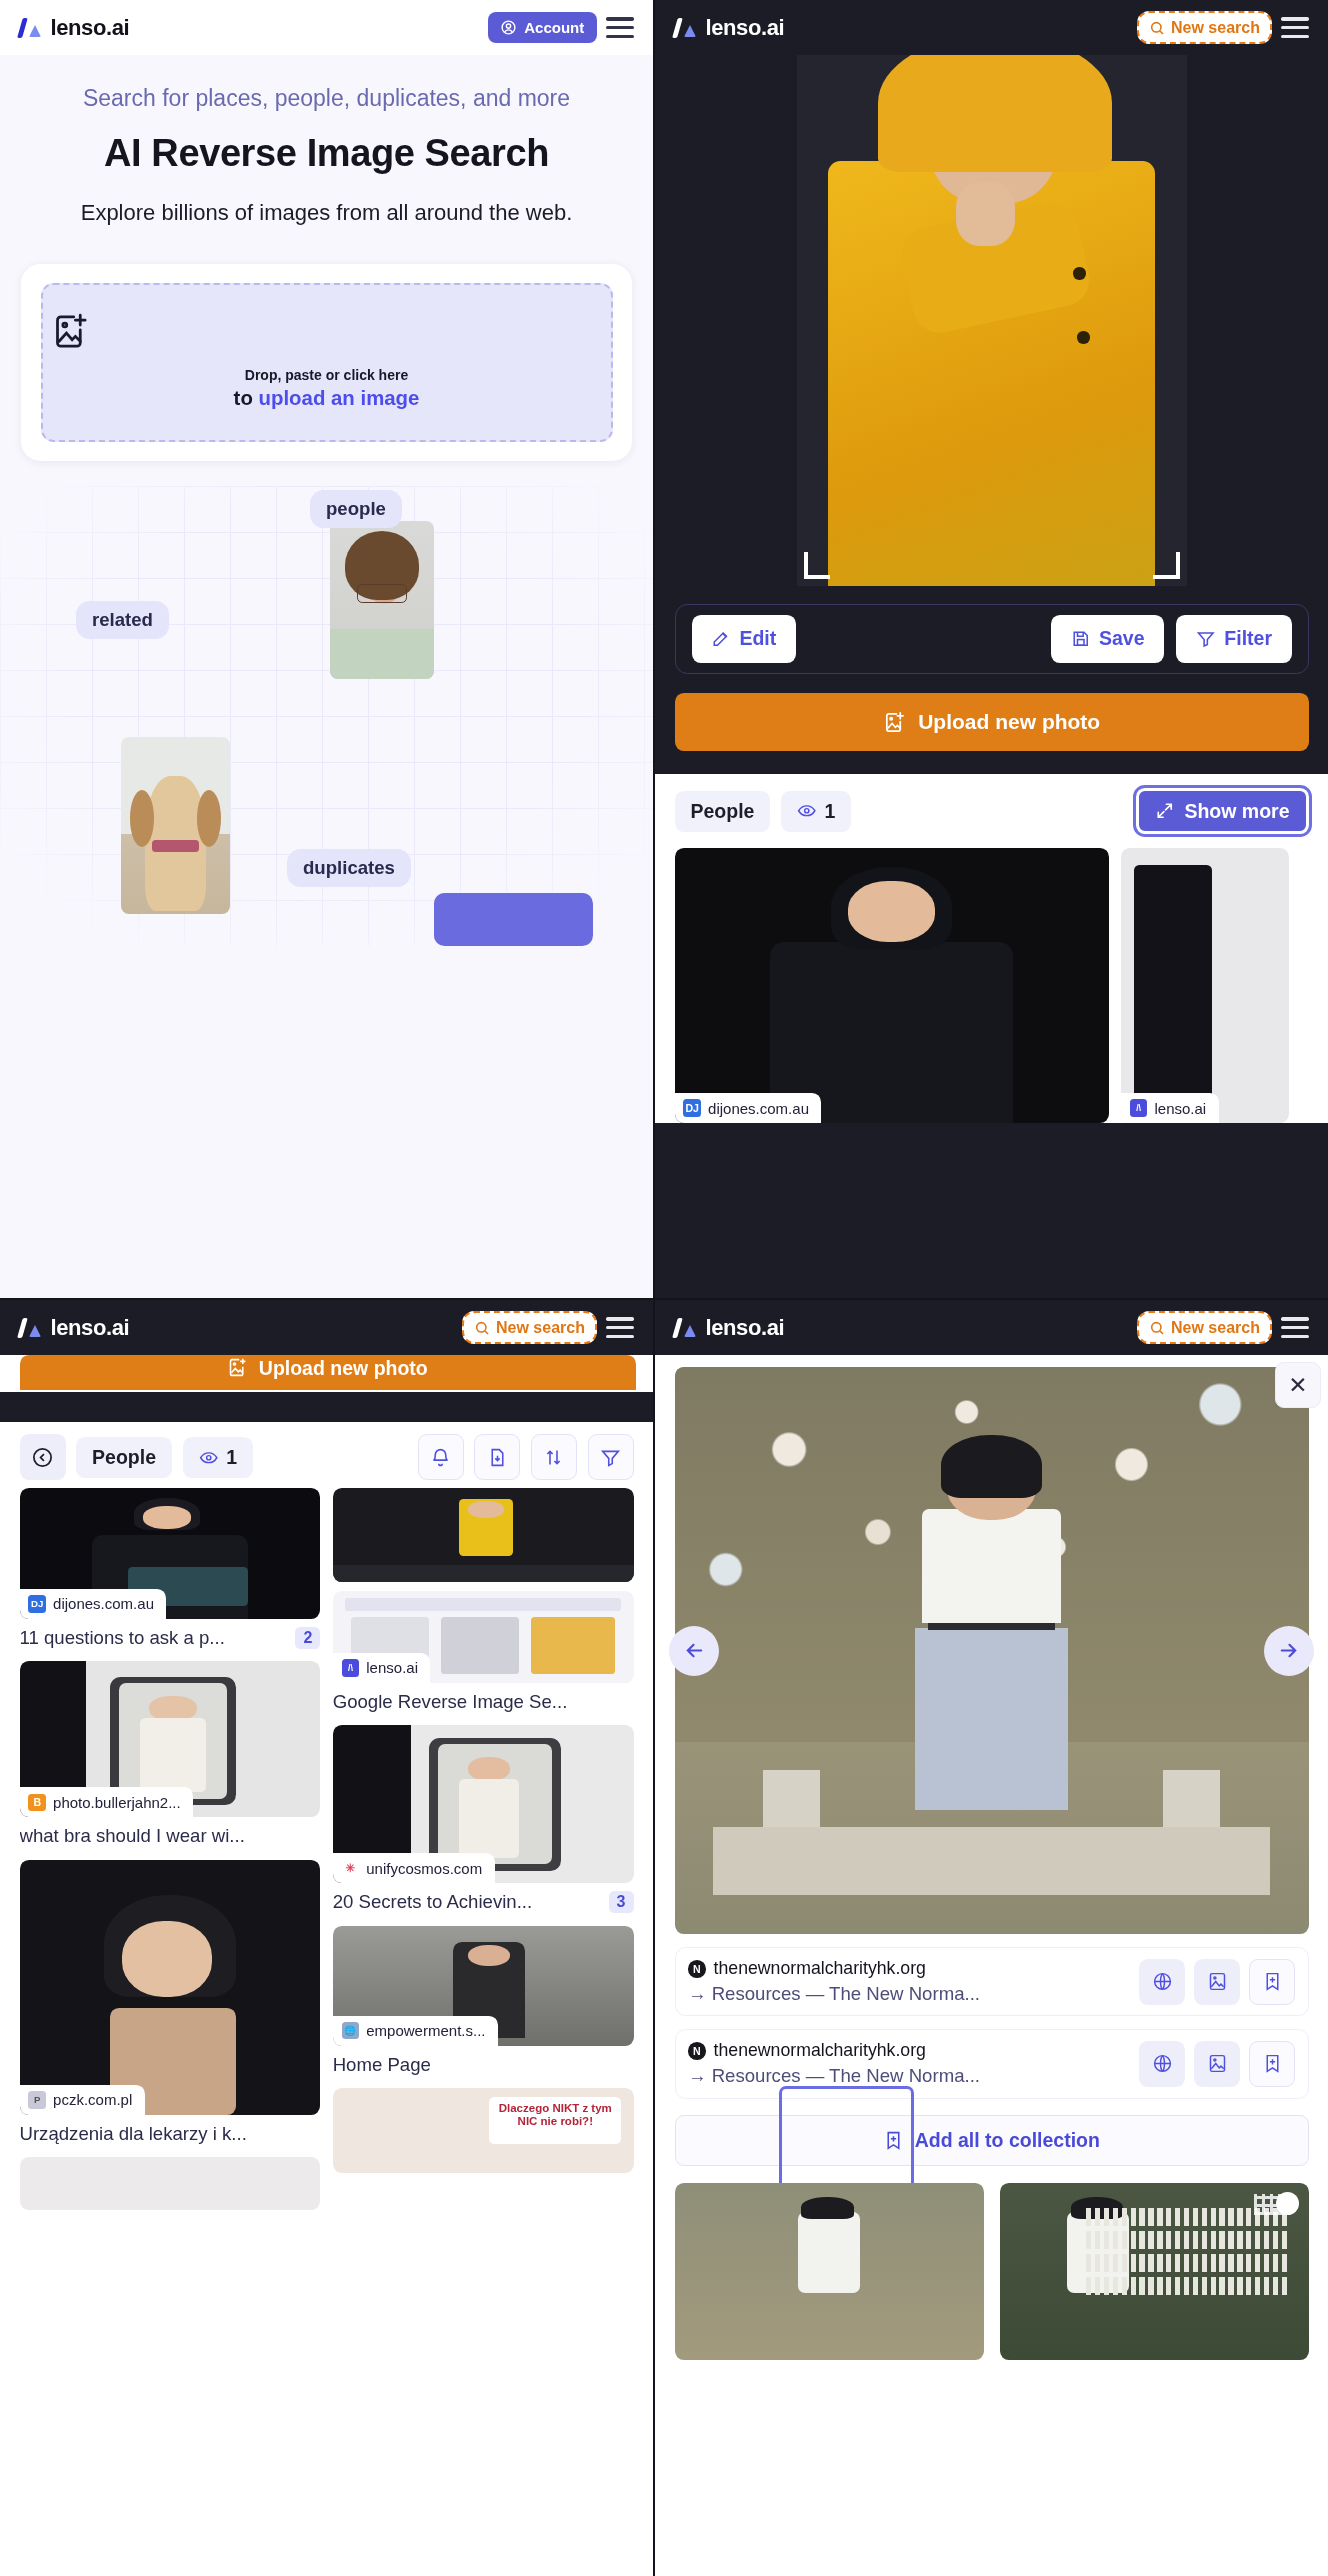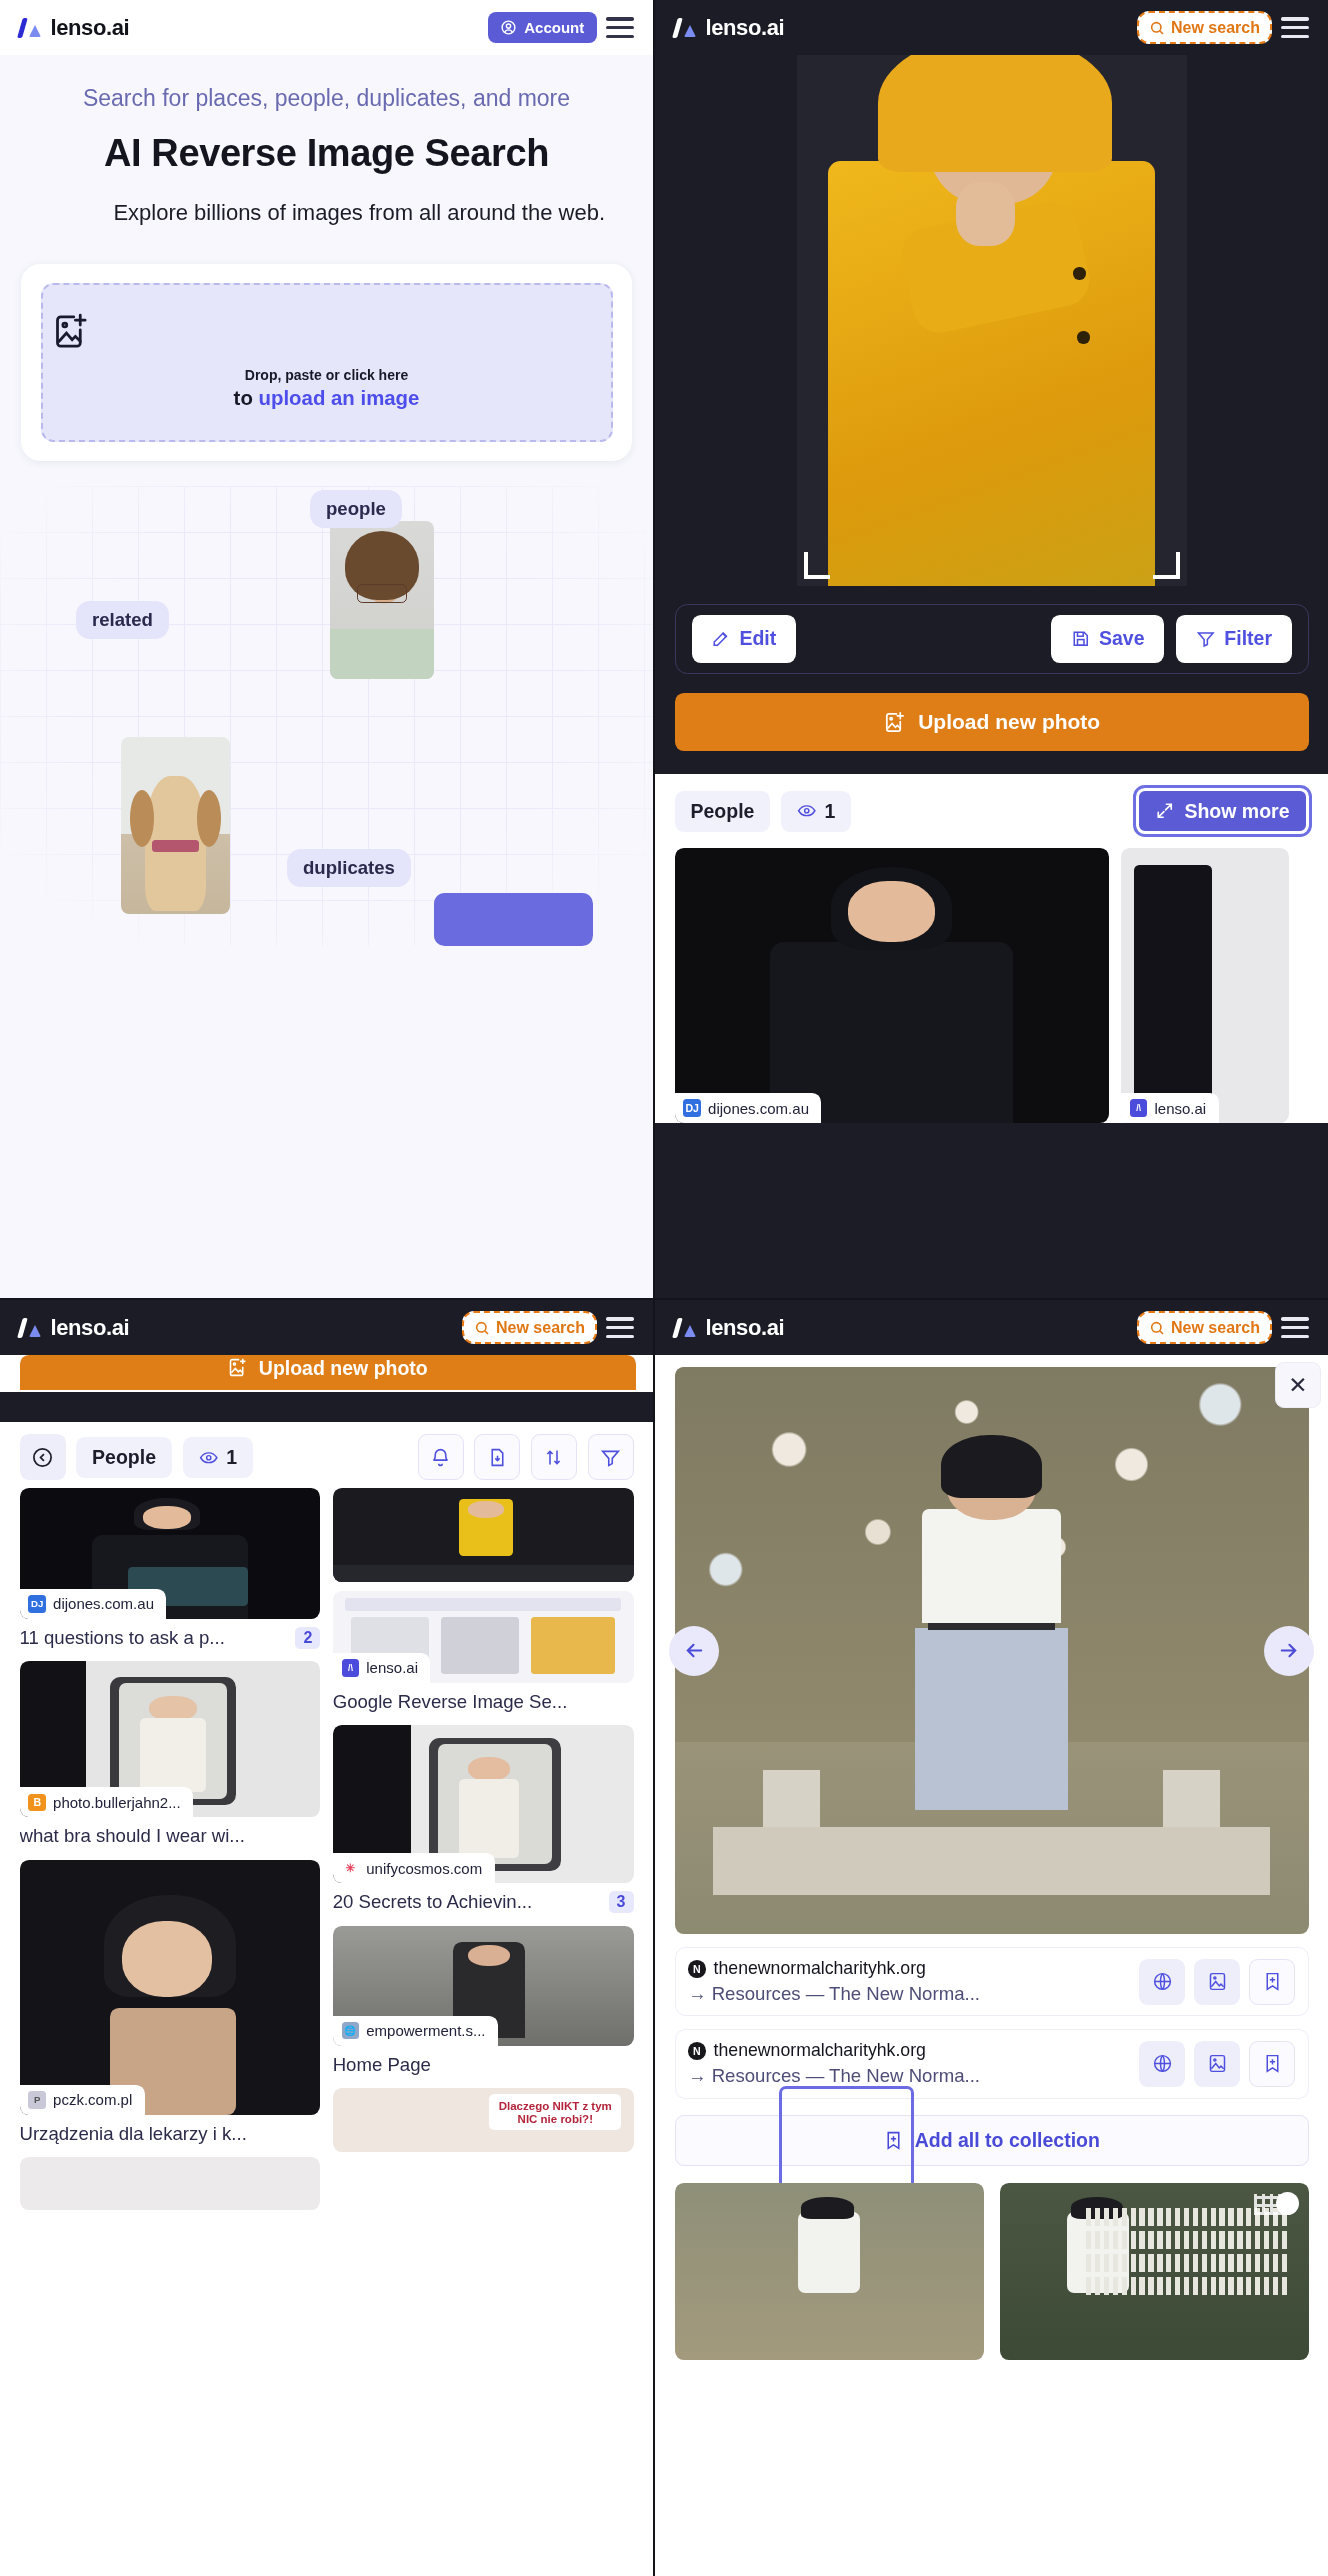--- a/index.html
+++ b/index.html
@@ -54,21 +54,21 @@
   }
   .hamburger { width: 28px; height: 21px; display: flex; flex-direction: column; justify-content: space-between; cursor: pointer; }
   .hamburger span { display: block; height: 3.5px; border-radius: 1.8px; }
   .hamburger.dark span { background: #33334a; }
   .hamburger.light span { background: #e9e9f2; }
 
   
   .hero { text-align: center; padding-top: 30px; }
   .hero-kicker { font-size: 23px; color: #6a6ab0; font-weight: 400; }
   .hero-title { font-size: 38px; font-weight: 700; color: #15151f; margin-top: 19.5px; letter-spacing: -0.4px; }
-  .hero-sub { font-size: 22px; color: #1c1c28; margin: 23px 48px 15px; line-height: 1.34; font-weight: 400; text-align: right; }
+  .hero-sub { font-size: 22px; color: #1c1c28; margin: 23px 48px 15px; line-height: 1.34; font-weight: 400; }
 
   .search-card {
     margin: 37px 21px 0; background: #fff; border-radius: 19.5px;
     padding: 19.5px; box-shadow: 0 1.8px 8.9px rgba(40,40,90,.07);
   }
   .dropzone {
     border: 2.7px dashed #b9b9ee; border-radius: 12.4px; background: #e6e6fb;
     padding: 26.6px 8.9px 30px; text-align: center;
   }
   .dz-icon { font-size: 0; margin-bottom: 16px; }
@@ -669,21 +669,21 @@
             <span class="src-pill">
               <span class="favicon" style="background:#8fa7c8;font-size:9.7px">🌐</span>
               <span>empowerment.s...</span>
             </span>
           </div>
           <div class="card-title">
             <span>Home Page</span>
           </div>
         </div>
         <div class="card">
-          <div class="card-img" style="height:64px;background:#efe7df">
+          <div class="card-img" style="height:85px;background:#efe7df">
             <span style="position:absolute;left:52%;top:10%;width:44%;height:56%;background:#fff;border-radius:5.3px;color:#b3243a;font-size:11.5px;font-weight:700;text-align:center;padding-top:5.3px;line-height:1.15">Dlaczego NIKT z tym NIC nie robi?!</span>
           </div>
         </div>
       </div>
     </div>
   </div>
 
   <div class="panel p4">
     <div class="hdr hdr-dark">
       <div class="brand">

